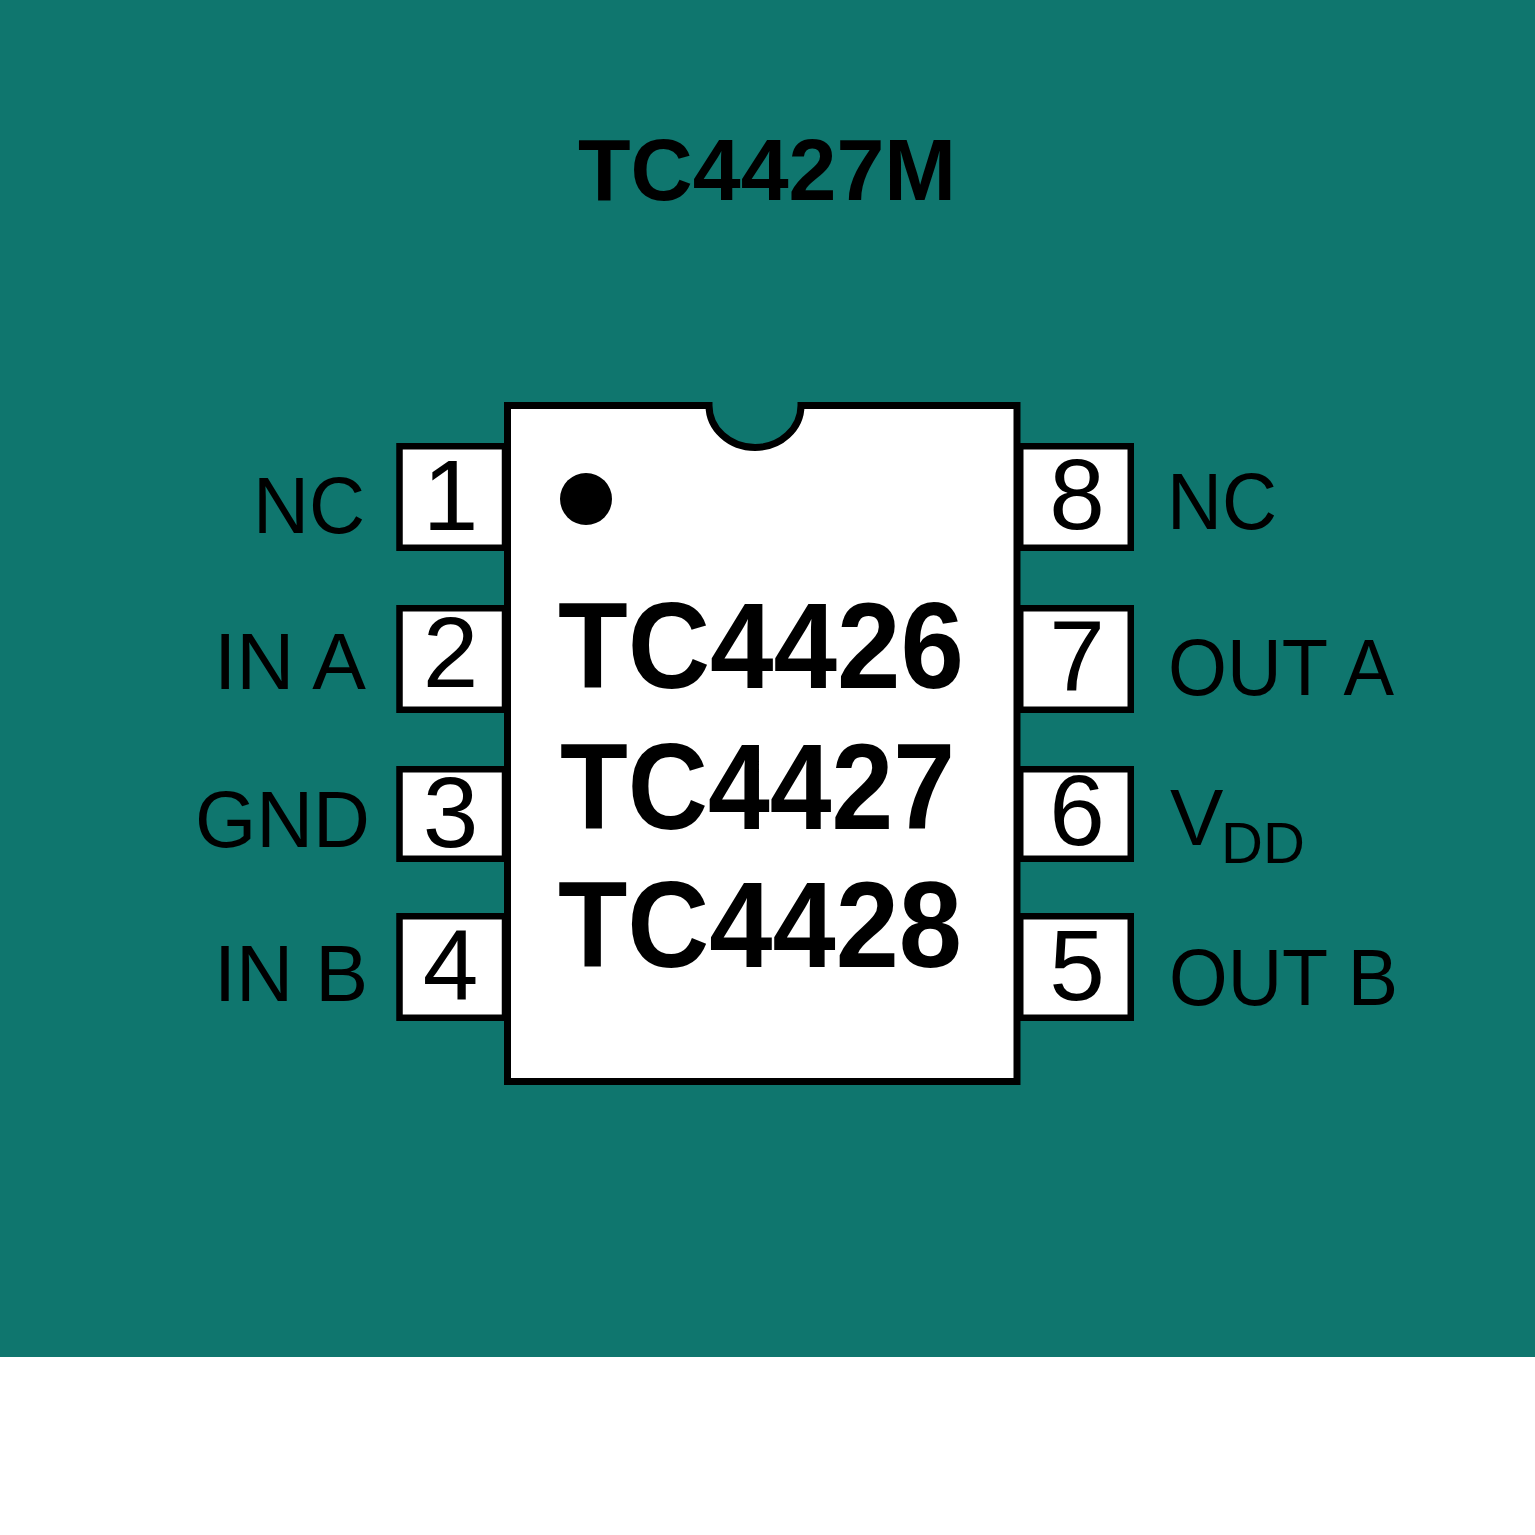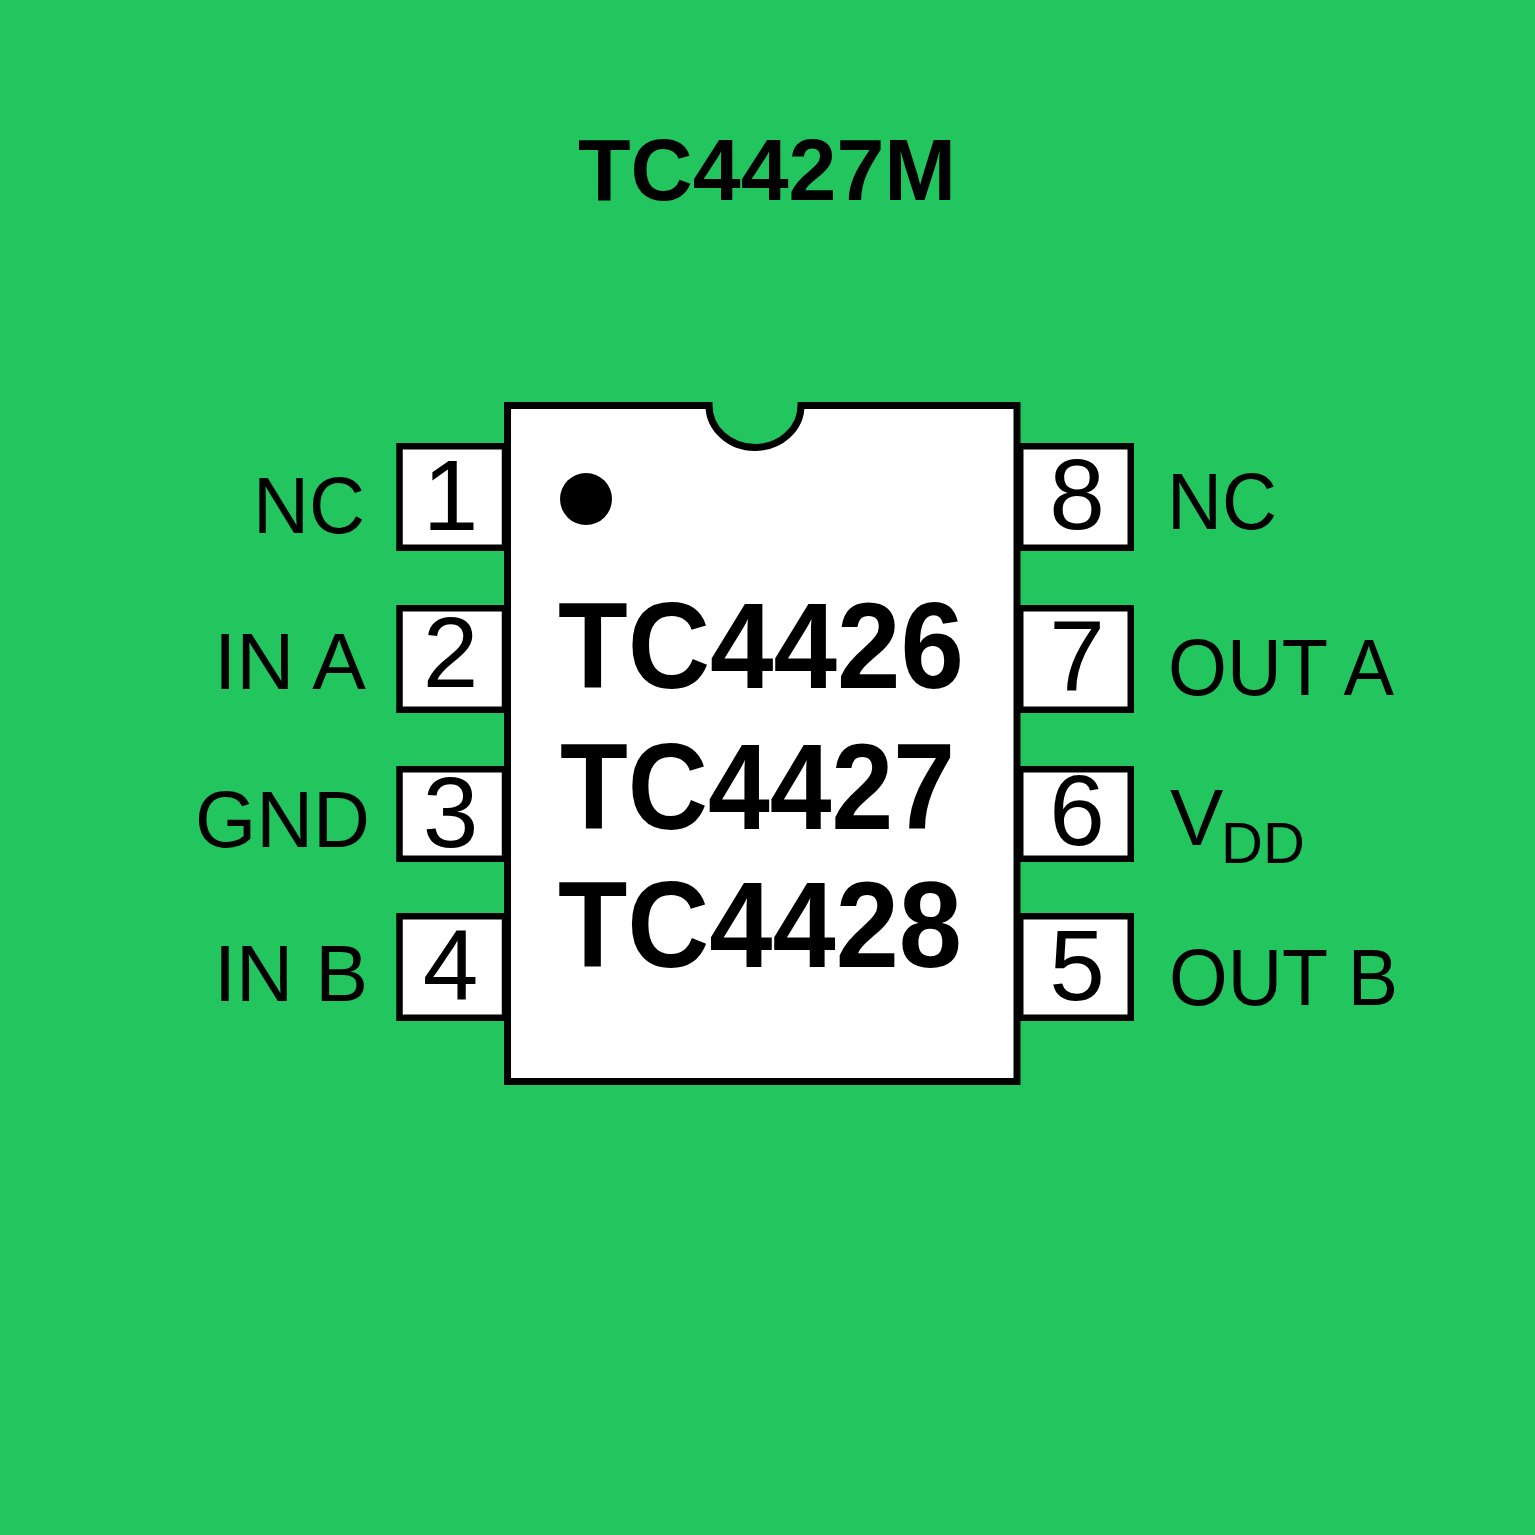--- a/index.html
+++ b/index.html
@@ -3,22 +3,22 @@
 <meta charset="utf-8">
 <style>
   html, body {
     margin: 0;
     padding: 0;
     background: #ffffff;
   }
   .stage {
     position: relative;
     width: 1535px;
-    height: 1535px;
-    background: #22c55e;
+    height: 1357px;
+    background: #0f766e;
     overflow: hidden;
   }
   svg { display: block; }
   .outline {
     fill: #ffffff;
     stroke: #000000;
   }
   .body-outline { stroke-width: 7px; }
   .pin-box { stroke-width: 6.5px; }
   .ink { fill: #000000; }

